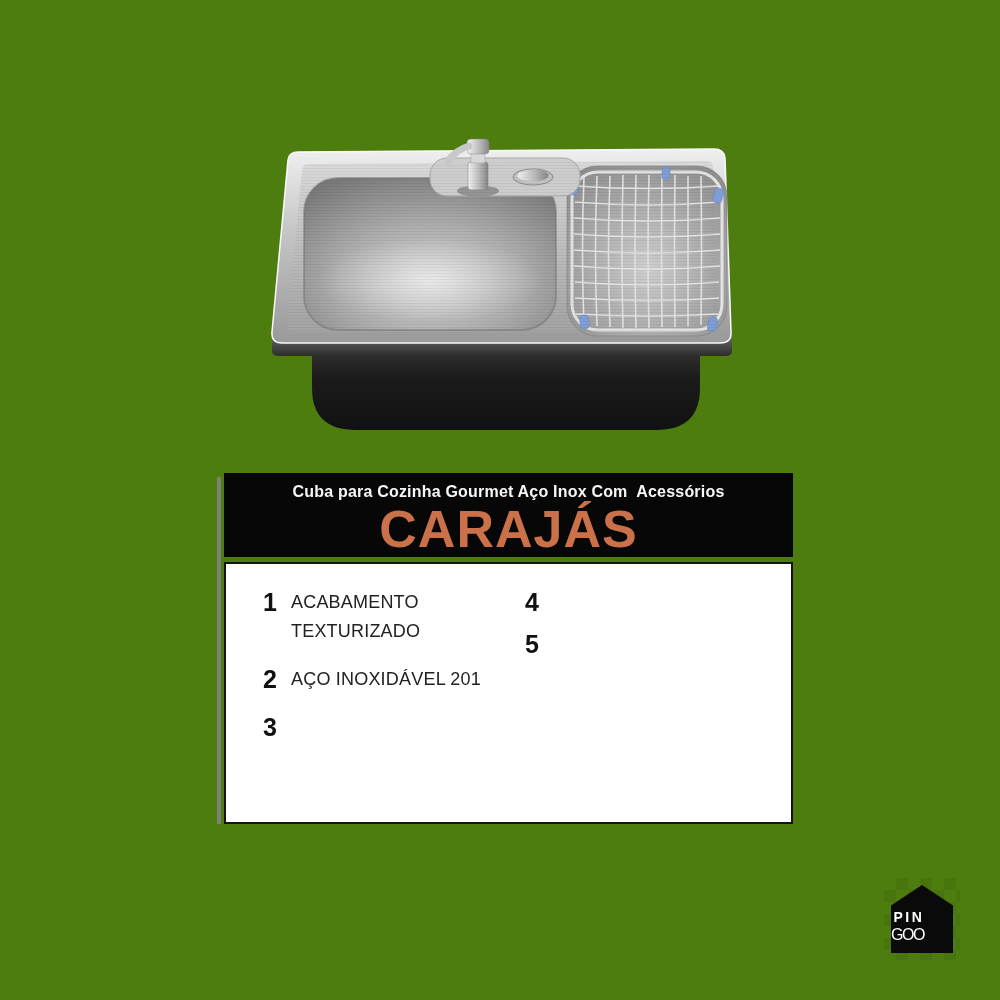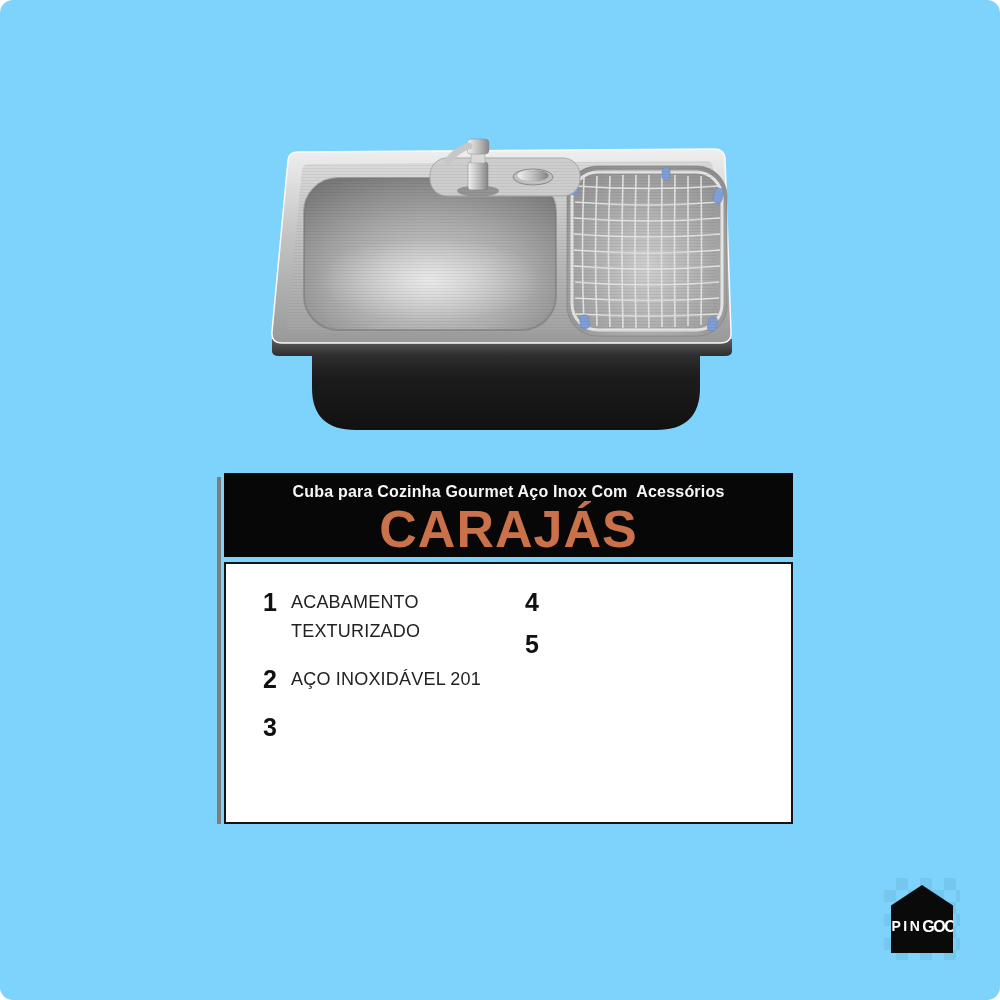--- a/index.html
+++ b/index.html
@@ -1,17 +1,17 @@
 <!DOCTYPE html>
 <html><head>
 <meta charset="utf-8">
 <style>
   html,body{margin:0;padding:0;background:#ffffff;}
-  .stage{position:relative;width:1000px;height:1000px;background:#7dd3fc;overflow:hidden;
-         font-family:"Liberation Sans", sans-serif;color:#1f1f1f;border-radius:13px;}
+  .stage{position:relative;width:1000px;height:1000px;background:#4d7c0f;overflow:hidden;
+         font-family:"Liberation Sans", sans-serif;color:#1f1f1f;}
 
   
   .hero{position:absolute;left:262px;top:128px;width:480px;height:320px;}
 
   
   .panel{position:absolute;left:224px;top:473px;width:569px;}
   .panel::before{content:"";position:absolute;left:-7px;top:4px;width:4px;height:99%;
                  background:#7d7d7d;}
   .panel-header{box-sizing:border-box;height:84px;background:#070707;text-align:center;
                 padding-top:10px;}
@@ -40,25 +40,25 @@
   .site-logo{position:absolute;left:46px;top:900px;display:flex;align-items:center;
              gap:7px;padding:10px 12px;}
   .site-name{font-size:21px;font-weight:700;color:#1b1b1b;letter-spacing:.2px;}
 
   
   .house-box{position:absolute;left:884px;top:878px;width:76px;height:82px;
              display:flex;align-items:center;justify-content:center;
              background-size:24px 24px;background-position:0 0,12px 12px;}
   .house{width:62px;height:68px;background:#0a0a0a;
          clip-path:polygon(50% 0%,100% 30%,100% 100%,0% 100%,0% 30%);
-         display:flex;flex-direction:row;align-items:center;justify-content:center;
+         display:flex;flex-direction:column;align-items:flex-start;justify-content:center;
          padding-top:14px;box-sizing:border-box;}
   .house-line1{color:#fff;font-size:14px;font-weight:700;letter-spacing:2.5px;
                margin-left:2.5px;line-height:15px;}
-  .house-line2{color:#fff;font-size:16px;font-weight:700;letter-spacing:-1.5px;
+  .house-line2{color:#fff;font-size:16px;font-weight:400;letter-spacing:-1.5px;
                line-height:17px;margin-top:1px;}
 </style>
 </head>
 <body>
 
 <div class="stage">
 
   <div class="hero">
     <svg viewBox="0 0 480 320" width="480" height="320">
       <defs>

